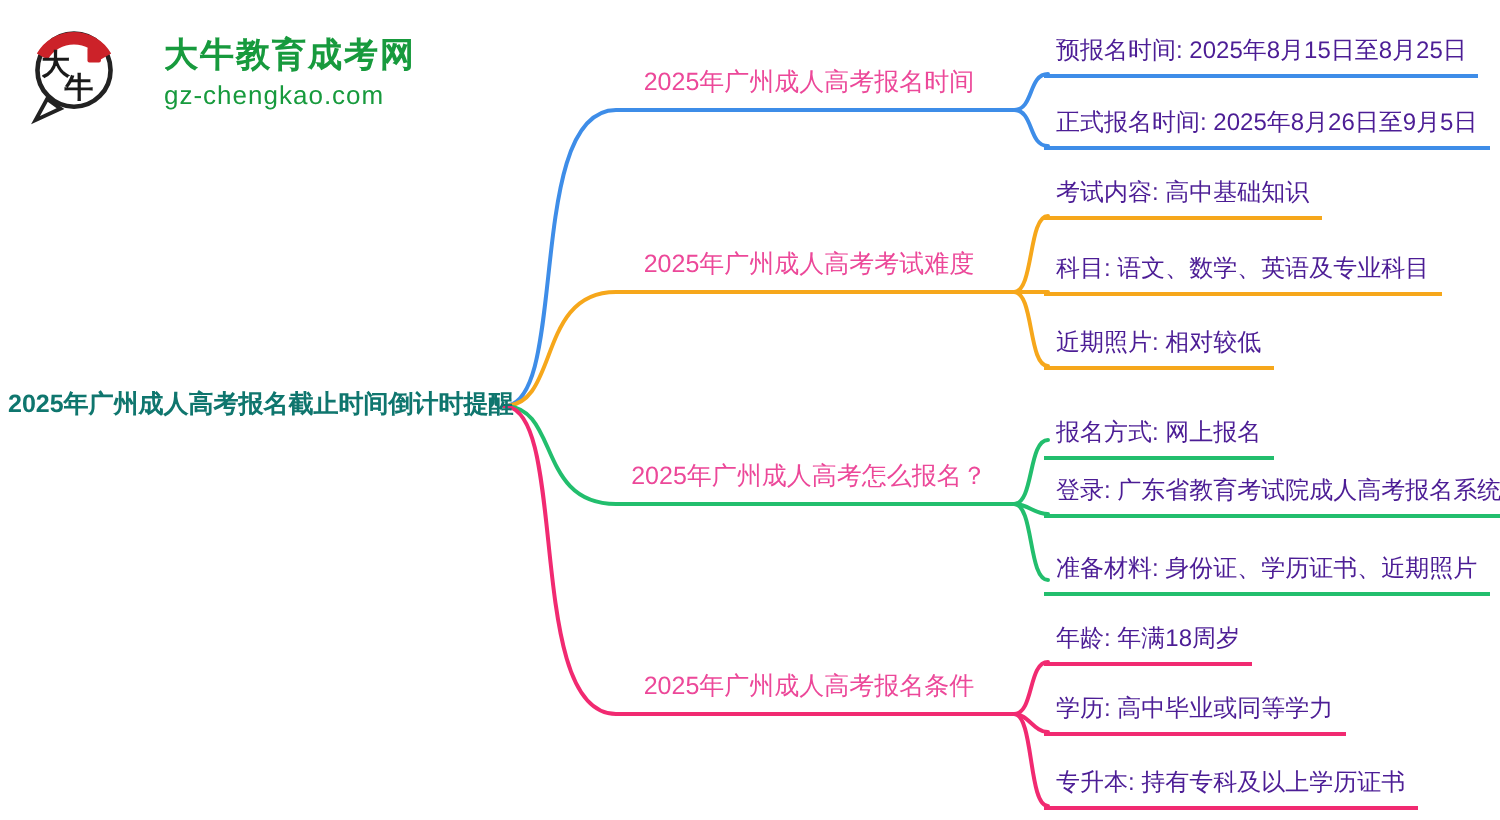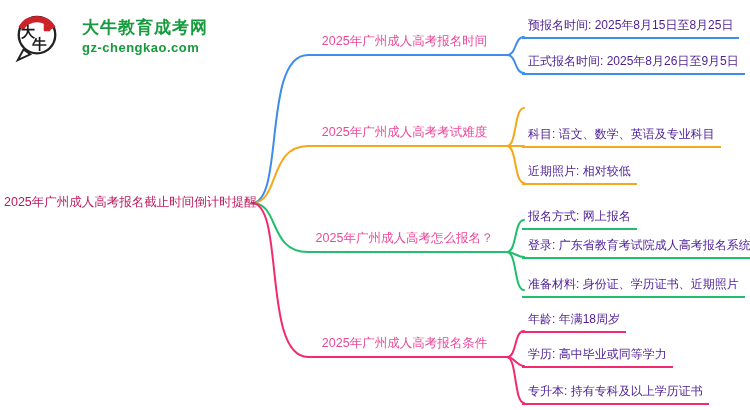--- a/index.html
+++ b/index.html
@@ -8,26 +8,26 @@
     font-family:"Liberation Sans","DejaVu Sans",sans-serif;
     overflow:hidden;color:#1f1f1f;
   }
   svg.lines{position:absolute;left:0;top:0;pointer-events:none;}
 
   
   .logo{position:absolute;left:12px;top:11px;display:flex;align-items:center;}
   .logo-badge{width:50px;height:52px;flex:0 0 auto;}
   .logo-txt{margin-left:20px;}
   .logo-title{font-size:17px;font-weight:bold;color:#179a3d;letter-spacing:1px;line-height:20px;}
-  .logo-domain{font-size:13px;font-weight:bold;color:#179a3d;letter-spacing:0.5px;line-height:16px;margin-top:2px;}
+  .logo-domain{font-size:13px;font-weight:normal;color:#179a3d;letter-spacing:0.5px;line-height:16px;margin-top:2px;}
 
   
   .root-label{
     position:absolute;left:4px;top:194px;font-size:12.5px;line-height:17px;
-    white-space:nowrap;color:#be185d;font-weight:normal;
+    white-space:nowrap;color:#0f766e;font-weight:bold;
   }
   .branch-label{
     position:absolute;left:302px;width:205px;text-align:center;
     font-size:12.5px;line-height:17px;white-space:nowrap;color:#ec4899;
   }
   .leaf{
     position:absolute;left:522px;font-size:12px;line-height:16px;white-space:nowrap;
     color:#4c1d95;padding:3px 6px 4px 6px;border-bottom:2px solid #999;
   }
   .bl1{top:33px}.bl2{top:124px}.bl3{top:230px}.bl4{top:335px}
@@ -94,20 +94,21 @@
   <div class="root-label">2025年广州成人高考报名截止时间倒计时提醒</div>
 
   <div class="branch-label bl1">2025年广州成人高考报名时间</div>
   <div class="branch-label bl2">2025年广州成人高考考试难度</div>
   <div class="branch-label bl3">2025年广州成人高考怎么报名？</div>
   <div class="branch-label bl4">2025年广州成人高考报名条件</div>
 
   <div class="leaf c-blue l10">预报名时间: 2025年8月15日至8月25日</div>
   <div class="leaf c-blue l11">正式报名时间: 2025年8月26日至9月5日</div>
 
+  <div class="leaf c-orange l20">考试内容: 高中基础知识</div>
   <div class="leaf c-orange l21">科目: 语文、数学、英语及专业科目</div>
   <div class="leaf c-orange l22">近期照片: 相对较低</div>
 
   <div class="leaf c-green l30">报名方式: 网上报名</div>
   <div class="leaf c-green l31">登录: 广东省教育考试院成人高考报名系统</div>
   <div class="leaf c-green l32">准备材料: 身份证、学历证书、近期照片</div>
 
   <div class="leaf c-pink l40">年龄: 年满18周岁</div>
   <div class="leaf c-pink l41">学历: 高中毕业或同等学力</div>
   <div class="leaf c-pink l42">专升本: 持有专科及以上学历证书</div>

